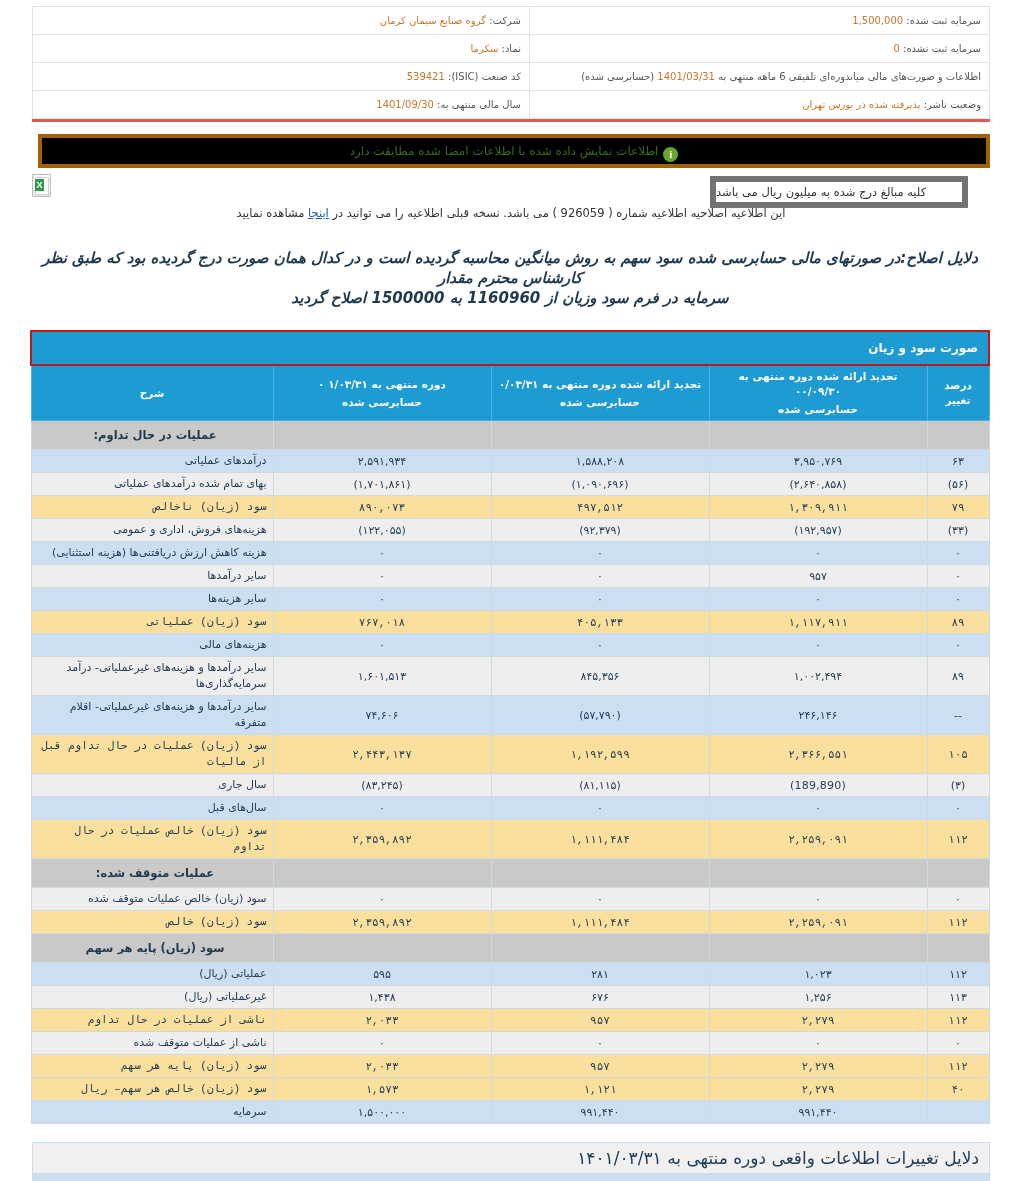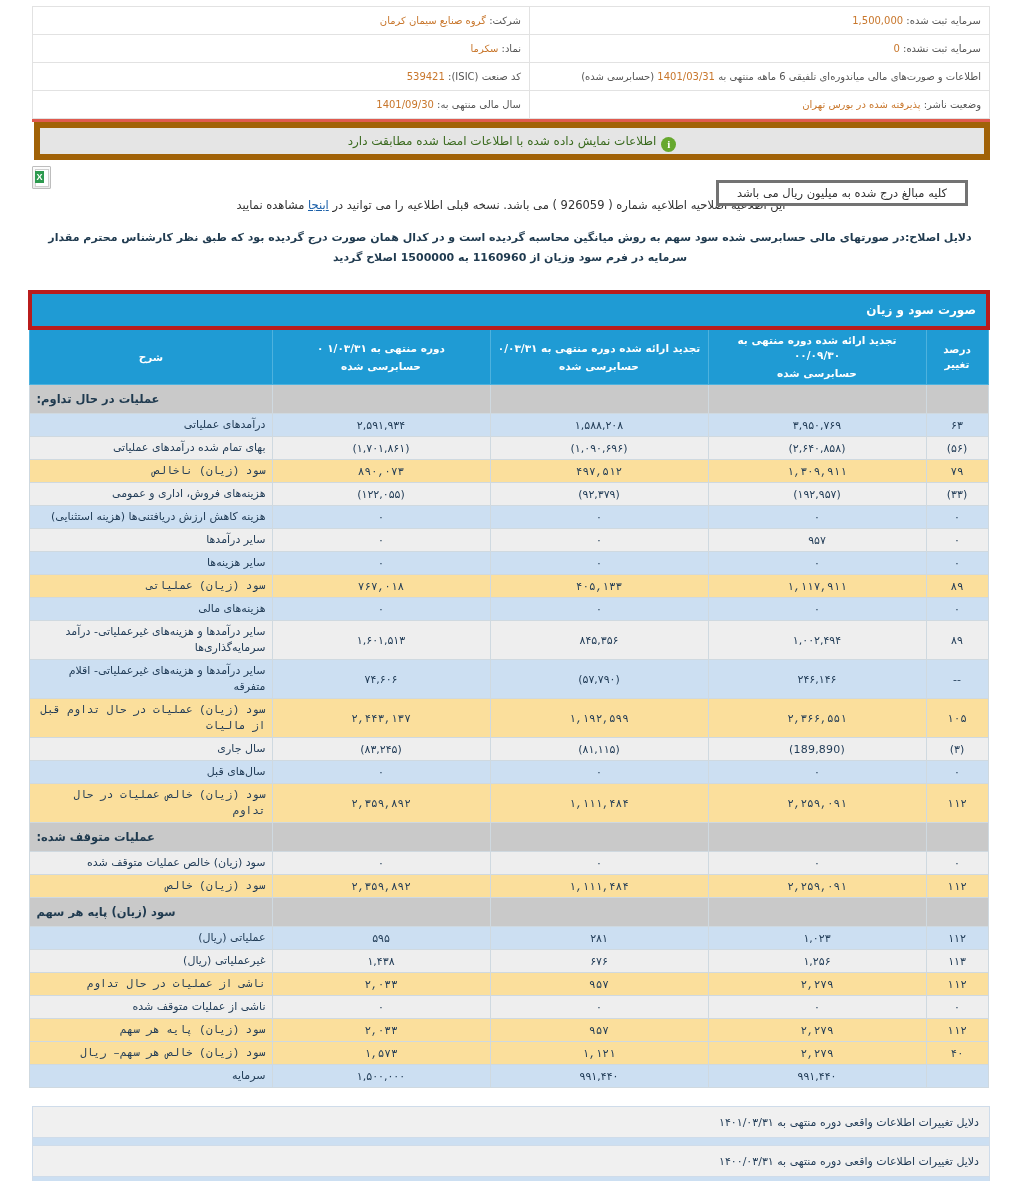--- a/index.html
+++ b/index.html
@@ -56,23 +56,23 @@
   table.hdr td.lbl-cell{text-align:right;}
   .k{color:#555;}
   .v{color:#c8762b;}
   .hdr-rule{
     width:958px;margin:0 32px;height:3px;background:#e05a4f;
   }
 
   
   .notice{
     width:944px;
-    margin:0 32px 0 32px;
-    background:#e5e5e5;
-    border:6px solid #a16207;
+    margin:12px 32px 0 32px;
+    background:#000000;
+    border:4px solid #a16207;
     height:26px;
     line-height:26px;
     text-align:center;
     color:#3b6b20;
     font-size:12px;
     position:relative;
   }
   .info-ico{
     display:inline-block;
     width:15px;height:15px;
@@ -91,28 +91,28 @@
   
   .units-row{
     position:relative;
     margin:8px 32px 0 32px;
     width:958px;
     height:24px;
   }
   .units-box{
     position:absolute;
     right:22px;
-    top:12px;
+    top:0;
     width:246px;
     height:20px;
     line-height:20px;
-    border:3px solid #737373;
+    border:6px solid #737373;
     background:#fff;
     font-size:11.5px;
-    text-align:center;
+    text-align:left;
     color:#333;
   }
   .excel-ico{
     position:absolute;
     left:0;top:-2px;
     width:17px;height:21px;
     border:1px solid #bdbdbd;
     background:linear-gradient(#fdfdfd,#eaeaea);
     border-radius:1px;
   }
@@ -131,27 +131,28 @@
     margin:6px 32px 0 32px;
     width:958px;
     text-align:center;
     font-size:11.5px;
     color:#333;
   }
   .amend a{color:#1a5fa8;}
 
   
   .reason{
-    margin:16px 22px 0 22px;
+    margin:28px 22px 0 22px;
     width:980px;
     text-align:center;
-    font-size:11px;
+    font-size:15px;
     line-height:20px;
     color:#1f3a4f;
     font-weight:bold;
+    font-style:italic;
   }
 
   
   .tbl-wrap{margin:22px 32px 0 32px;width:958px;}
   table.fin{
     width:958px;
     border-collapse:collapse;
     table-layout:fixed;
     border:1px solid #bcd2e0;
     position:relative;
@@ -163,21 +164,21 @@
     font-size:11px;
     vertical-align:middle;
   }
   tr.title-row td{
     background:#1f9bd4;
     color:#fff;
     font-weight:bold;
     font-size:12px;
     text-align:right;
     height:26px;
-    border:4px solid #b91c1c;
+    border:2px solid #b91c1c;
     padding-right:10px;
   }
   tr.head-row th{
     background:#1f9bd4;
     color:#fff;
     font-weight:bold;
     font-size:10.5px;
     text-align:center;
     border:1px solid #4db2de;
     line-height:15px;
@@ -186,40 +187,40 @@
   .sub-h{display:block;font-size:10.5px;font-weight:bold;margin-top:3px;}
   .per-h{display:block;white-space:nowrap;overflow:visible;}
 
   tr.section td{
     background:#c9c9c9;
     font-weight:bold;
     color:#1f3a4f;
     height:22px;
     font-size:11.5px;
   }
-  tr.section td.d{text-align:left;padding-right:0;}
+  tr.section td.d{text-align:center;padding-right:0;}
 
   td.d{text-align:right;color:#1f3a55;padding-right:8px;line-height:16px;}
   td.n{text-align:center;color:#1f3a55;letter-spacing:.2px;}
   td.p{text-align:center;color:#1f3a55;margin-top:28px;}
   .neg{color:#d1373f;}
 
   tr.blue td{background:#ccdff2;}
   tr.gray td{background:#eeeeee;}
   tr.yellow td{background:#fbdf9c;font-family:Liberation Mono, monospace;}
 
   
   .foot-wrap{margin:18px 32px 0 32px;width:958px;}
   table.foot{
     width:958px;border-collapse:collapse;table-layout:fixed;
     border:1px solid #c3d4e4;
   }
   table.foot td{
     border:1px solid #cfdcea;
-    font-size:11px;
+    font-size:17px;
     color:#1f3a55;
     padding:4px 10px;
     text-align:right;
   }
   tr.foot-note td{background:#f0f0f0;height:22px;}
   tr.foot-spacer td{background:#ccdff2;height:7px;padding:0;}
 </style>
 </head>
 <body>
 

